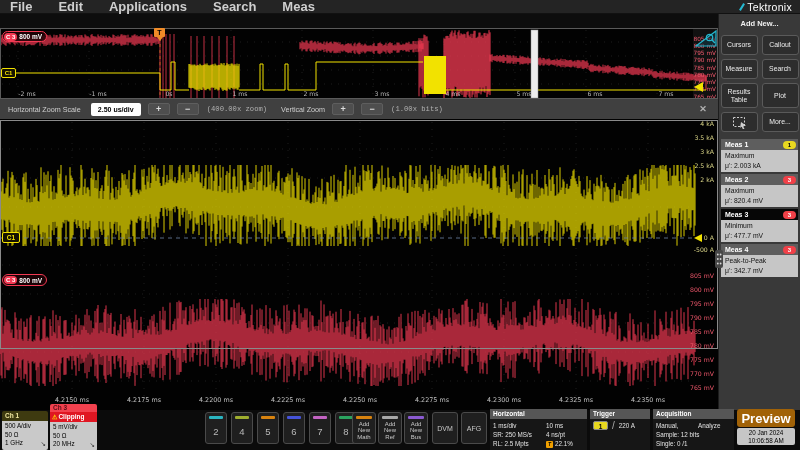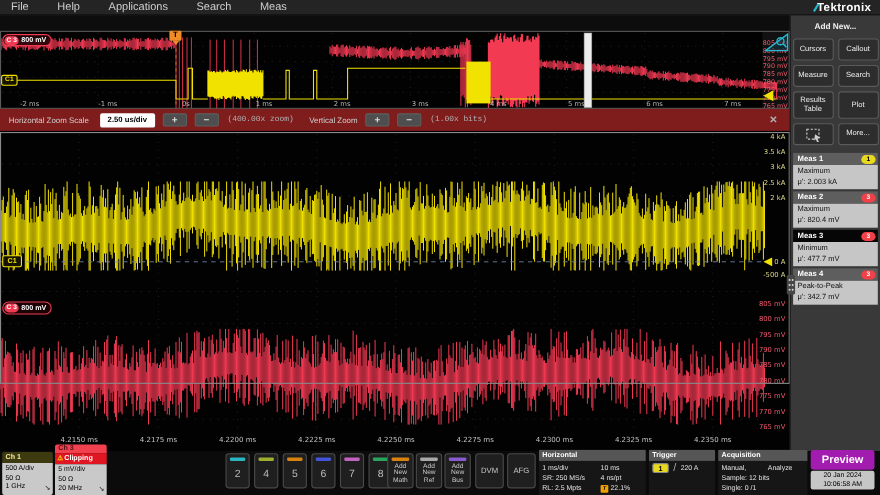--- a/index.html
+++ b/index.html
@@ -2,40 +2,40 @@
 <html><head>
 <meta charset="utf-8">
 <style>
   html,body{margin:0;padding:0;background:#000;}
   *{box-sizing:border-box;font-family:"Liberation Sans",sans-serif;}
   #root{position:relative;width:800px;height:450px;background:#0d0d0d;overflow:hidden;}
   svg text{font-family:"DejaVu Sans",sans-serif;}
 
   
   .menubar{position:absolute;left:0;top:0;width:800px;height:14px;background:#242424;display:flex;align-items:center;gap:26px;padding-left:10px;border-bottom:1px solid #111;}
-  .mi{font-size:10px;font-weight:normal;color:#cfcfcf;cursor:default;}
-  .brand{position:absolute;right:8px;top:0;height:16px;line-height:14px;color:#fff;font-size:10.5px;font-weight:bold;letter-spacing:.3px;}
+  .mi{font-size:13px;font-weight:bold;color:#cfcfcf;cursor:default;}
+  .brand{position:absolute;right:8px;top:0;height:16px;line-height:14px;color:#fff;font-size:10.5px;font-weight:normal;letter-spacing:.3px;}
   .kslash{position:absolute;right:49px;top:3px;width:2px;height:8px;background:#25b8d0;transform:rotate(32deg);}
 
   
   .tabbar{position:absolute;left:0;top:14px;width:718px;height:14px;background:#2e2e2e;color:#e6e6e6;font-size:7.5px;line-height:14px;padding-left:8px;border-bottom:1px solid #4a4a4a;}
 
   
   .ovwrap{position:absolute;left:0;top:28px;width:718px;height:71px;background:#000;outline:1px solid #5a5a5a;outline-offset:-1px;}
   .ovbadge3{position:absolute;left:2px;top:3px;height:11px;display:flex;align-items:center;border:1px solid #f23a53;border-radius:6px;background:rgba(30,2,6,.85);padding:0 4px 0 1px;}
   .chip3{background:#f23a53;color:#fff;font-size:6px;font-weight:bold;line-height:8px;padding:0 2px;border-radius:4px;margin-right:2px;}
   .v3{color:#fff;font-size:6.5px;font-weight:bold;}
   .ovbadge1{position:absolute;left:1px;top:40px;width:15px;height:10px;border:1px solid #f2e200;border-radius:2px;background:#151200;color:#f2e200;font-size:6px;font-weight:bold;text-align:center;line-height:8px;}
   .trigflag{position:absolute;left:154px;top:0;width:11px;height:9px;background:#f08c28;color:#000;font-size:7px;font-weight:bold;text-align:center;line-height:9px;border-radius:1px;}
   .trigflag:after{content:"";position:absolute;left:2.5px;top:9px;border-left:3px solid transparent;border-right:3px solid transparent;border-top:4px solid #f08c28;}
   .zoomicon{position:absolute;left:695px;top:1px;}
   .ov-arrow{position:absolute;left:694px;top:54px;width:0;height:0;border-top:5px solid transparent;border-bottom:5px solid transparent;border-right:9px solid #f2e200;}
 
   
-  .zoombar{position:absolute;left:0;top:99px;width:718px;height:21px;background:#7f1d1d;display:flex;align-items:center;border-bottom:1px solid #000;}
+  .zoombar{position:absolute;left:0;top:99px;width:718px;height:21px;background:#404040;display:flex;align-items:center;border-bottom:1px solid #000;}
   .zl{font-size:7.2px;color:#cfcfcf;margin-left:8px;white-space:nowrap;}
   .zl.dim{color:#b0b0b0;font-family:Liberation Mono, monospace;}
   .zinput{margin-left:10px;width:50px;height:13px;background:#fff;border-radius:2px;color:#000;font-size:7px;font-weight:bold;text-align:center;line-height:13px;}
   .zbtn{margin-left:7px;width:22px;height:12px;background:#4e4e4e;border:1px solid #5e5e5e;border-radius:2px;color:#ddd;font-size:9px;font-weight:bold;text-align:center;line-height:10px;cursor:pointer;}
   .ovclose{position:absolute;right:8px;top:3px;width:14px;height:14px;color:#b0b0b0;font-size:9px;font-weight:bold;text-align:center;line-height:14px;}
 
   
   .mainwrap{position:absolute;left:0;top:120px;width:718px;height:229px;background:#000;outline:1px solid #8a8a8a;outline-offset:-1px;}
   .c1badge{position:absolute;left:2px;top:112px;width:18px;height:11px;border:1px solid #f2e200;border-radius:2px;background:#151200;color:#f2e200;font-size:6.5px;font-weight:bold;text-align:center;line-height:9px;}
   .c3badge{position:absolute;left:2px;top:154px;height:12px;display:flex;align-items:center;border:1px solid #f23a53;border-radius:6px;background:rgba(30,2,6,.85);padding:0 4px 0 1px;}
@@ -72,31 +72,31 @@
   .panel{top:-1px;height:41px;background:#161616;}
   .ph{height:10px;background:#565656;color:#fff;font-size:6.5px;font-weight:bold;line-height:10px;padding-left:3px;}
   .pb{padding:2px 3px 0 3px;font-size:6.3px;color:#e2e2e2;line-height:9.2px;}
   .prow{display:flex;}
   .phoriz .prow span:first-child{width:53px;}
   .tpos{display:inline-block;background:#f0a000;color:#000;font-size:5px;font-weight:bold;width:7px;height:7px;line-height:7px;text-align:center;border-radius:1px;margin-right:2px;}
   .trigrow{display:flex;align-items:center;gap:4px;padding-top:2px;}
   .tsrc{background:#e8d820;color:#000;width:15px;height:9px;border-radius:2px;font-size:6.5px;font-weight:bold;text-align:center;line-height:9px;border:1px solid #888;}
   .tslope{color:#a8a8a8;font-size:10px;line-height:9px;}
   .acqrow1 span:first-child{width:42px;}
-  .preview{left:737px;top:-1px;width:58px;height:18px;background:#a21caf;border-radius:3px;color:#fff;font-size:10px;font-weight:bold;display:flex;align-items:center;justify-content:center;cursor:pointer;}
+  .preview{left:737px;top:-1px;width:58px;height:18px;background:#a16207;border-radius:3px;color:#fff;font-size:13px;font-weight:bold;display:flex;align-items:center;justify-content:center;cursor:pointer;}
   .datetime{left:737px;top:18px;width:58px;height:17px;background:#c6c6c6;border-radius:2px;color:#000;font-size:6.3px;line-height:8px;display:flex;flex-direction:column;align-items:center;justify-content:center;}
 </style>
 </head>
 <body>
 
 <div id="root">
 
   <div class="menubar">
     <span class="mi">File</span>
-    <span class="mi">Help</span>
+    <span class="mi">Edit</span>
     <span class="mi">Applications</span>
     <span class="mi">Search</span>
     <span class="mi">Meas</span>
     <div class="brand">
       <span>Tektronix</span>
       <i class="kslash"></i>
     </div>
   </div>
 
 

